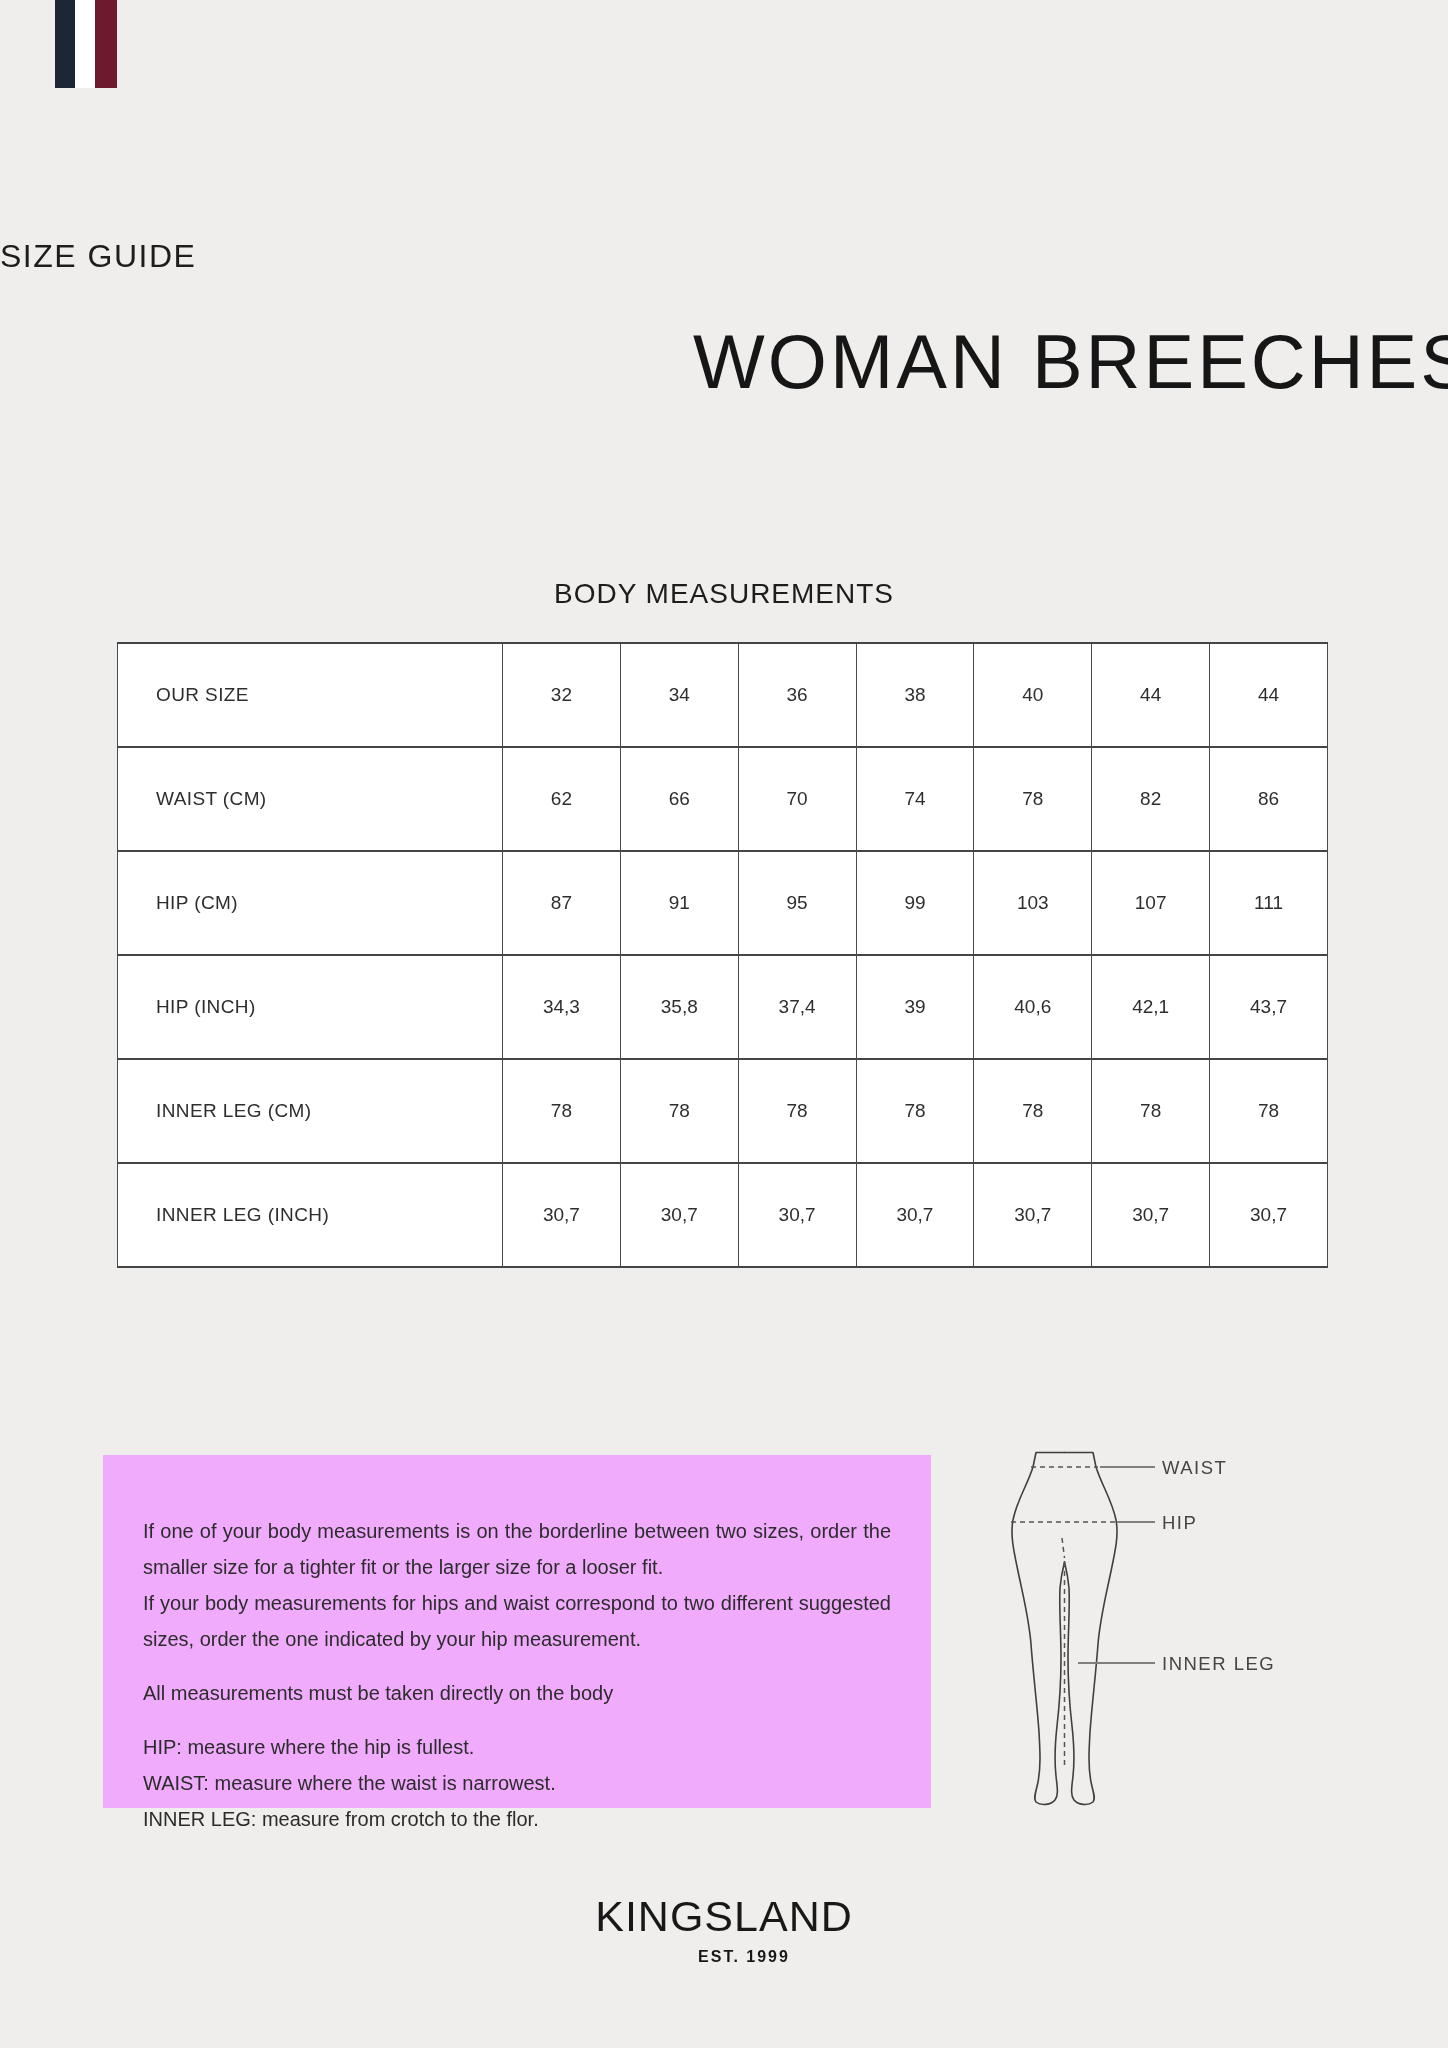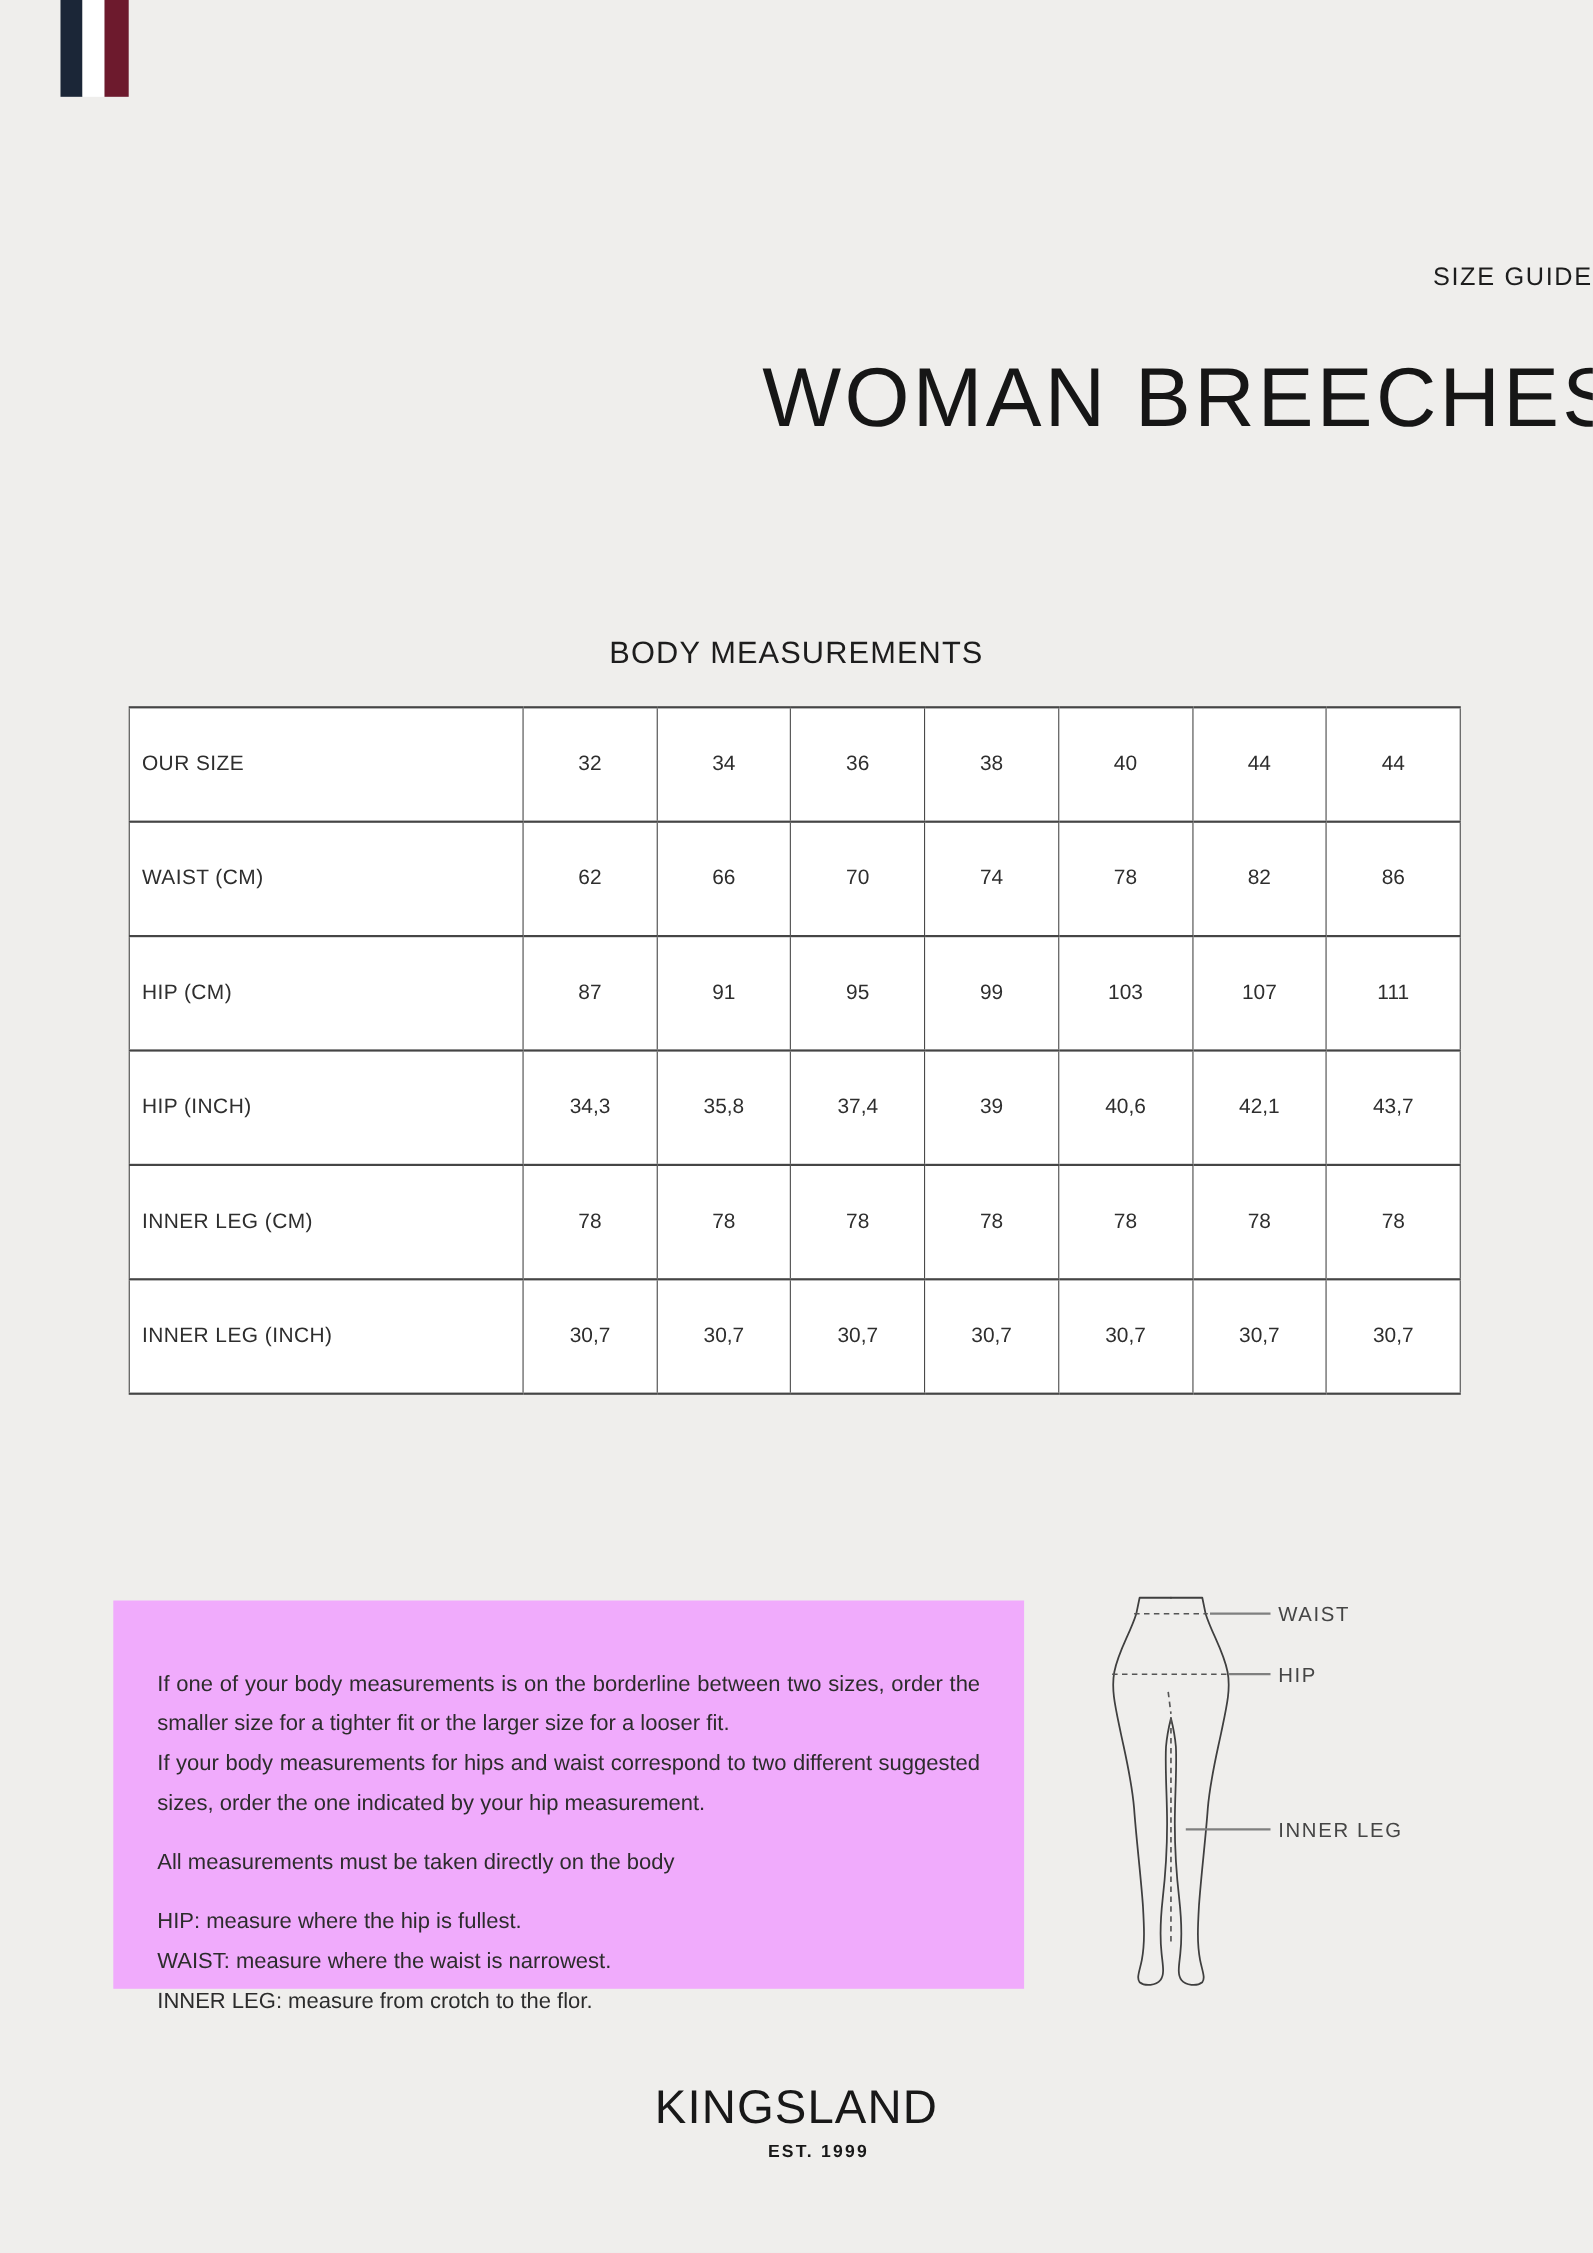--- a/index.html
+++ b/index.html
@@ -18,22 +18,22 @@
   
   .ribbon{position:absolute;top:0;left:55px;width:62px;height:88px;display:flex;}
   .ribbon .stripe{height:100%;}
   .stripe.navy{width:20px;}
   .stripe.white{width:20px;}
   .stripe.red{width:22px;}
 
   
   .eyebrow{
     position:absolute;top:238px;left:0;width:100%;
-    text-align:right;
-    font-size:23px;letter-spacing:1.5px;color:#1d1d1d;
+    text-align:left;
+    font-size:32px;letter-spacing:1.5px;color:#1d1d1d;
   }
   .main-title{
     position:absolute;top:318px;left:0;width:100%;
     text-align:right;
     font-size:76px;letter-spacing:3px;color:#161616;
     font-weight:400;
     padding-left:26px;
   }
   .section-title{
     position:absolute;top:578px;left:0;width:100%;
@@ -50,21 +50,21 @@
   .size-table tr{height:104px;}
   .size-table th,.size-table td{
     border:1px solid #4a4a4a;
     border-top:2px solid #454545;
     border-bottom:2px solid #454545;
     font-weight:400;
     vertical-align:middle;
     background:#ffffff;
   }
   .size-table th{
-    width:345px;text-align:left;padding-left:11px;
+    width:345px;text-align:left;padding-left:38px;
     background:#ffffff;letter-spacing:0.4px;
   }
   .size-table td{text-align:center;}
   .size-table tr.first-row td{background:#ffffff;}
 
   
   .info-box{
     position:absolute;left:103px;top:1455px;width:828px;height:353px;
     background:#f0abfc;box-sizing:border-box;
     padding:58px 40px 0 40px;

